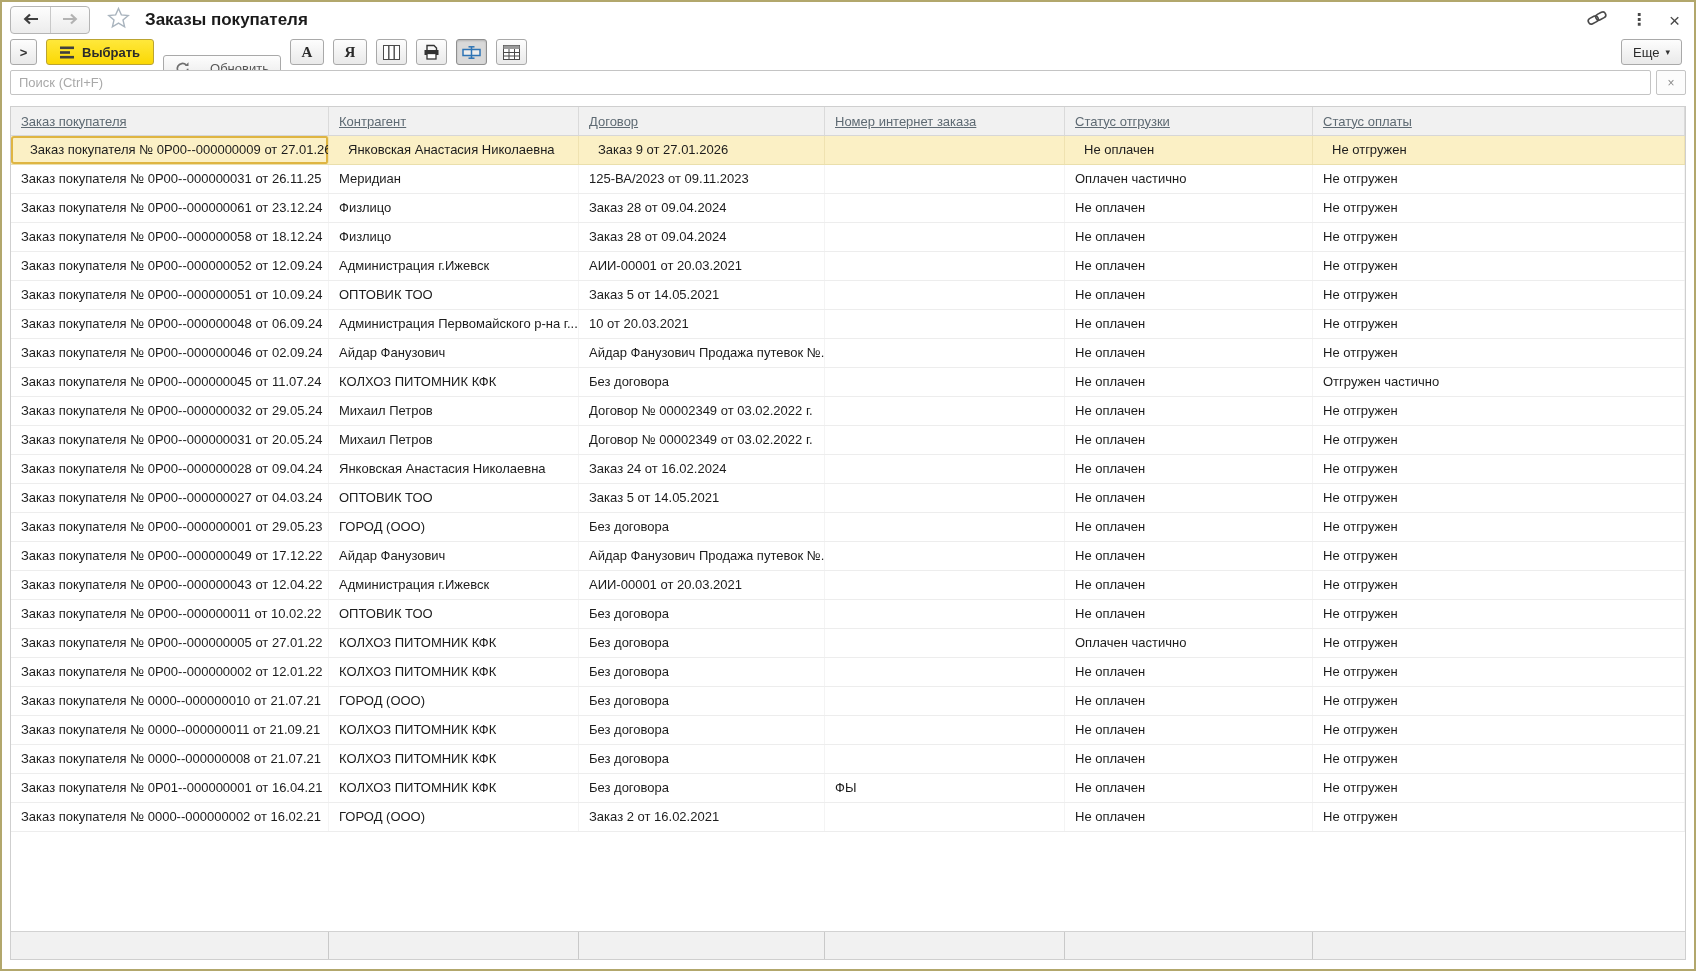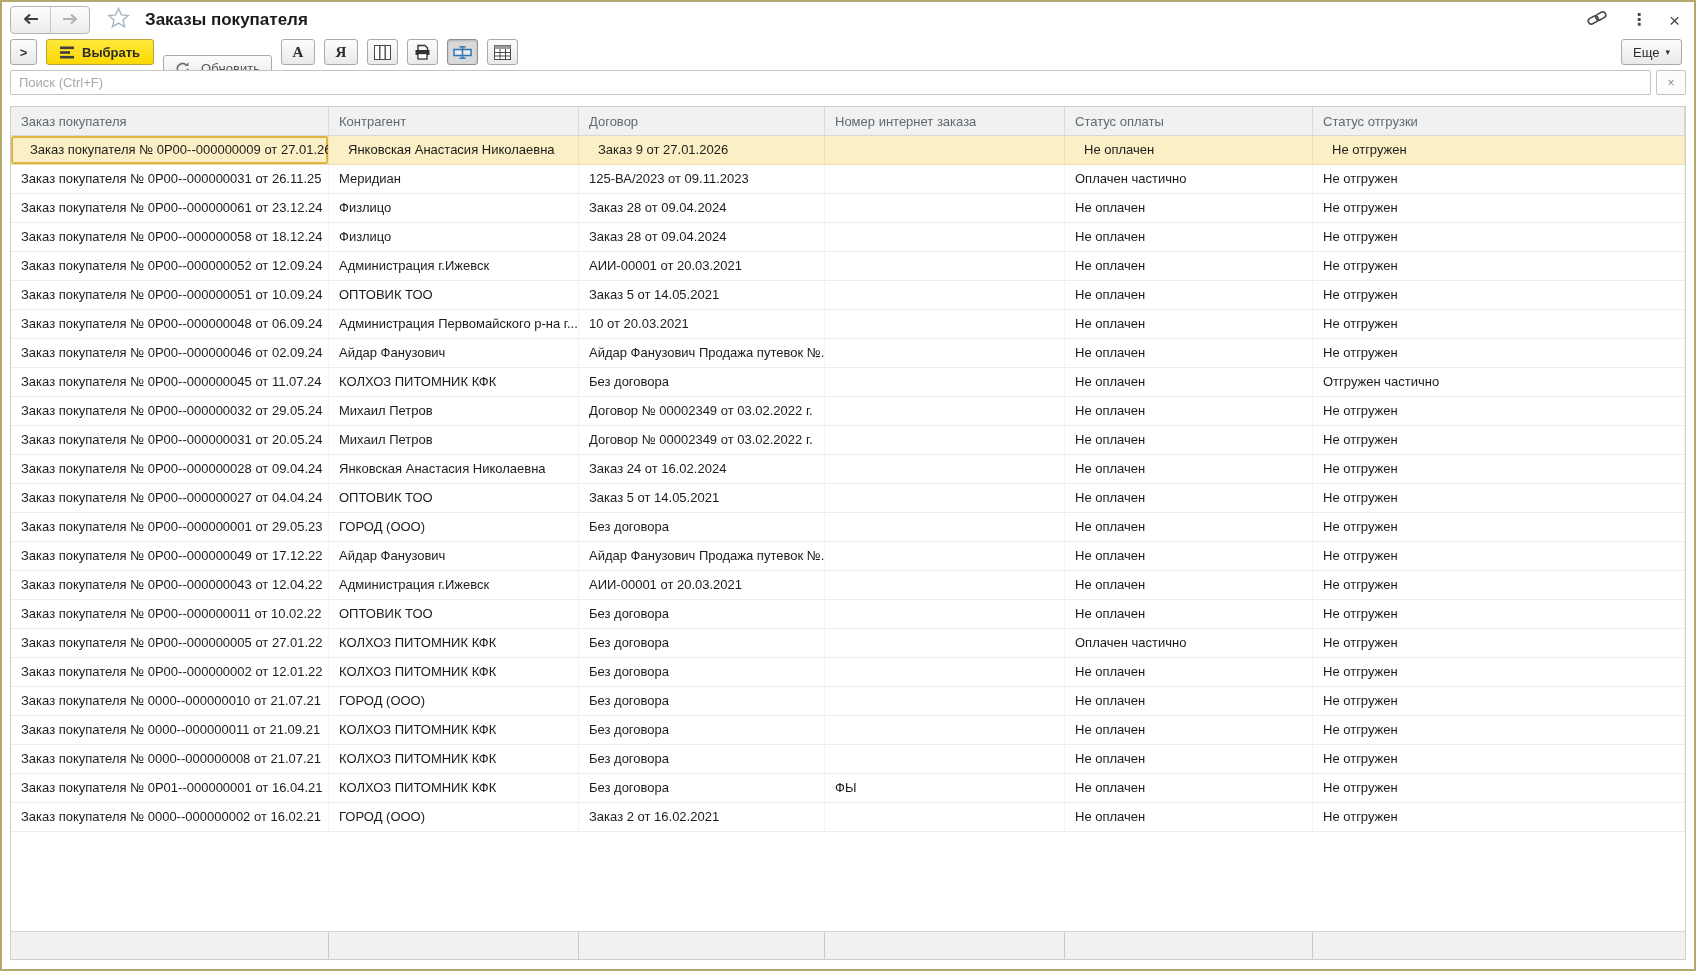--- a/index.html
+++ b/index.html
@@ -39,21 +39,21 @@
   .search-input{flex:1;height:25px;border:1px solid #C4C4C4;border-radius:2px;padding:0 8px;font-size:13px;color:#333;outline:none;font-family:inherit;}
   .search-input::placeholder{color:#A9A9A9;}
   .search-clear{width:30px;height:25px;margin-left:5px;border:1px solid #C4C4C4;border-radius:2px;background:#FCFCFC;
                 display:flex;align-items:center;justify-content:center;font-size:12px;color:#8a8a8a;cursor:pointer;}
 
   
   .table-area{position:absolute;left:8px;right:8px;top:104px;bottom:9px;border:1px solid #CFCFCF;background:#fff;}
   .grid-cols{display:grid;grid-template-columns:318px 250px 246px 240px 248px minmax(0,1fr);}
   .thead{height:29px;background:#F1F1F1;border-bottom:1px solid #D7D7D7;}
   .th{padding:0 10px;display:flex;align-items:center;font-size:13px;color:#5E6A73;border-right:1px solid #DADADA;
-      white-space:nowrap;overflow:hidden;cursor:pointer;}
+      white-space:nowrap;overflow:hidden;cursor:pointer;text-decoration:underline;}
   .tbody{position:absolute;top:29px;left:0;right:0;bottom:28px;overflow:hidden;background:#fff;}
   .trow{height:29px;border-bottom:1px solid #EDEDED;cursor:pointer;}
   .tcell{padding:0 10px;line-height:28px;font-size:13px;color:#1c1c1c;white-space:nowrap;overflow:hidden;
          border-right:1px solid rgba(0,0,0,0.045);}
   .trow.selected{background:#FBF0C5;border-bottom-color:#EADFAC;}
   .trow.selected .tcell{border-right-color:rgba(160,130,30,0.12);padding-left:19px;}
   .trow.selected .tcell.focus-cell{box-shadow:inset 0 0 0 2px #DFB542;border-radius:3px;}
   .tfoot{position:absolute;left:0;right:0;bottom:0;height:28px;background:#F1F1F1;border-top:1px solid #D2D2D2;}
   .tf-cell{border-right:1px solid #C9C9C9;}
   .tf-cell:last-child{border-right:none;}
@@ -116,21 +116,21 @@
             <g fill="#3F3F3F">
               <rect x="0" y="0.5" width="14" height="2.6"></rect>
               <rect x="0" y="5.2" width="10" height="2.6"></rect>
               <rect x="0" y="9.9" width="14" height="2.6"></rect>
             </g>
           </svg>
       </span>
       <span>Выбрать</span>
     </div>
 
-    <div class="btn" style="gap:11px;margin-top:32px;">
+    <div class="btn" style="gap:20px;margin-top:32px;">
       <span class="glyph">
         <svg width="15" height="15" viewBox="0 0 16 16">
             <path d="M13.6 8.2a5.6 5.6 0 1 1-1.7-4" fill="none" stroke="#6E6E6E" stroke-width="1.9"></path>
             <path d="M14.4 1.2 v4 h-4 z" fill="#6E6E6E"></path>
           </svg>
       </span>
       <span style="color:#555;">Обновить</span>
     </div>
 
     <div class="btn letter">А</div>
@@ -192,22 +192,22 @@
       <span>×</span>
     </div>
   </div>
 
   <div class="table-area">
     <div class="thead grid-cols">
         <div class="th">Заказ покупателя</div>
         <div class="th">Контрагент</div>
         <div class="th">Договор</div>
         <div class="th">Номер интернет заказа</div>
+        <div class="th">Статус отгрузки</div>
         <div class="th">Статус оплаты</div>
-        <div class="th">Статус отгрузки</div>
       </div>
     <div class="tbody">
         <div class="trow grid-cols selected">
           <div class="tcell focus-cell">Заказ покупателя № 0Р00--000000009 от 27.01.26</div>
           <div class="tcell">Янковская Анастасия Николаевна</div>
           <div class="tcell">Заказ 9 от 27.01.2026</div>
           <div class="tcell"></div>
           <div class="tcell">Не оплачен</div>
           <div class="tcell">Не отгружен</div>
         </div>
@@ -293,21 +293,21 @@
         </div>
         <div class="trow grid-cols">
           <div class="tcell">Заказ покупателя № 0Р00--000000028 от 09.04.24</div>
           <div class="tcell">Янковская Анастасия Николаевна</div>
           <div class="tcell">Заказ 24 от 16.02.2024</div>
           <div class="tcell"></div>
           <div class="tcell">Не оплачен</div>
           <div class="tcell">Не отгружен</div>
         </div>
         <div class="trow grid-cols">
-          <div class="tcell">Заказ покупателя № 0Р00--000000027 от 04.04.24</div>
+          <div class="tcell">Заказ покупателя № 0Р00--000000027 от 04.03.24</div>
           <div class="tcell">ОПТОВИК ТОО</div>
           <div class="tcell">Заказ 5 от 14.05.2021</div>
           <div class="tcell"></div>
           <div class="tcell">Не оплачен</div>
           <div class="tcell">Не отгружен</div>
         </div>
         <div class="trow grid-cols">
           <div class="tcell">Заказ покупателя № 0Р00--000000001 от 29.05.23</div>
           <div class="tcell">ГОРОД (ООО)</div>
           <div class="tcell">Без договора</div>

